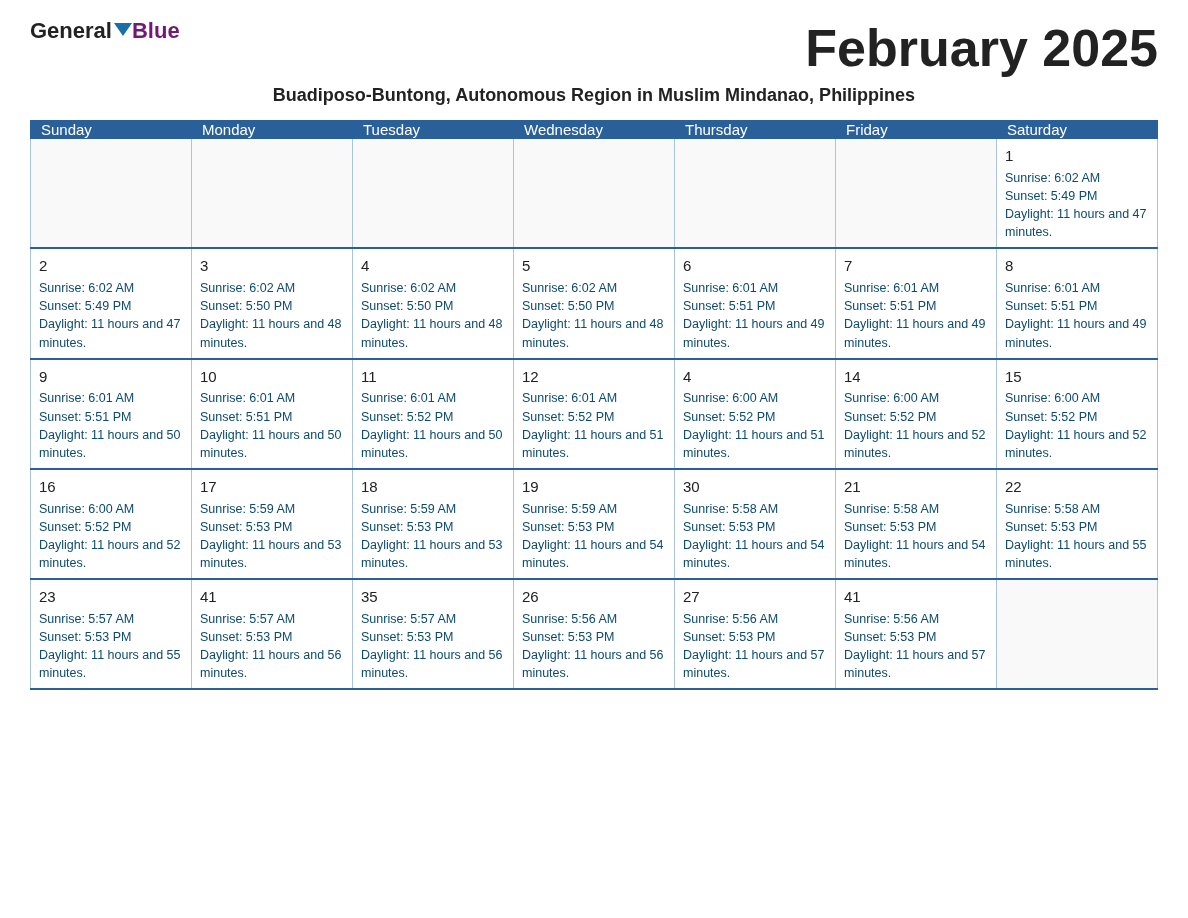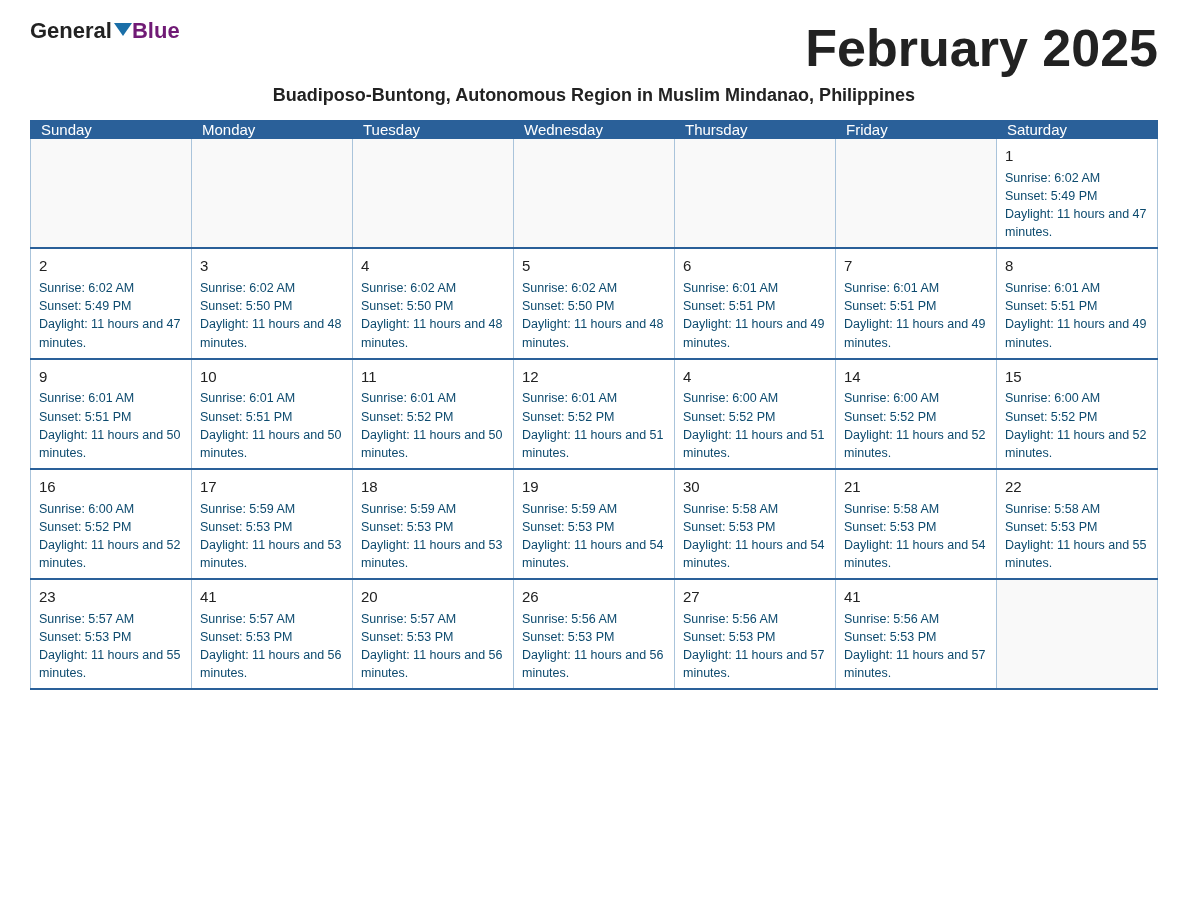--- a/index.html
+++ b/index.html
@@ -237,21 +237,21 @@
       <tr>
         <td>
           <div class="day-num">23</div>
           <div class="day-info">Sunrise: 5:57 AM<br>Sunset: 5:53 PM<br>Daylight: 11 hours and 55 minutes.</div>
         </td>
         <td>
           <div class="day-num">41</div>
           <div class="day-info">Sunrise: 5:57 AM<br>Sunset: 5:53 PM<br>Daylight: 11 hours and 56 minutes.</div>
         </td>
         <td>
-          <div class="day-num">20</div>
+          <div class="day-num">35</div>
           <div class="day-info">Sunrise: 5:57 AM<br>Sunset: 5:53 PM<br>Daylight: 11 hours and 56 minutes.</div>
         </td>
         <td>
           <div class="day-num">26</div>
           <div class="day-info">Sunrise: 5:56 AM<br>Sunset: 5:53 PM<br>Daylight: 11 hours and 56 minutes.</div>
         </td>
         <td>
           <div class="day-num">27</div>
           <div class="day-info">Sunrise: 5:56 AM<br>Sunset: 5:53 PM<br>Daylight: 11 hours and 57 minutes.</div>
         </td>

